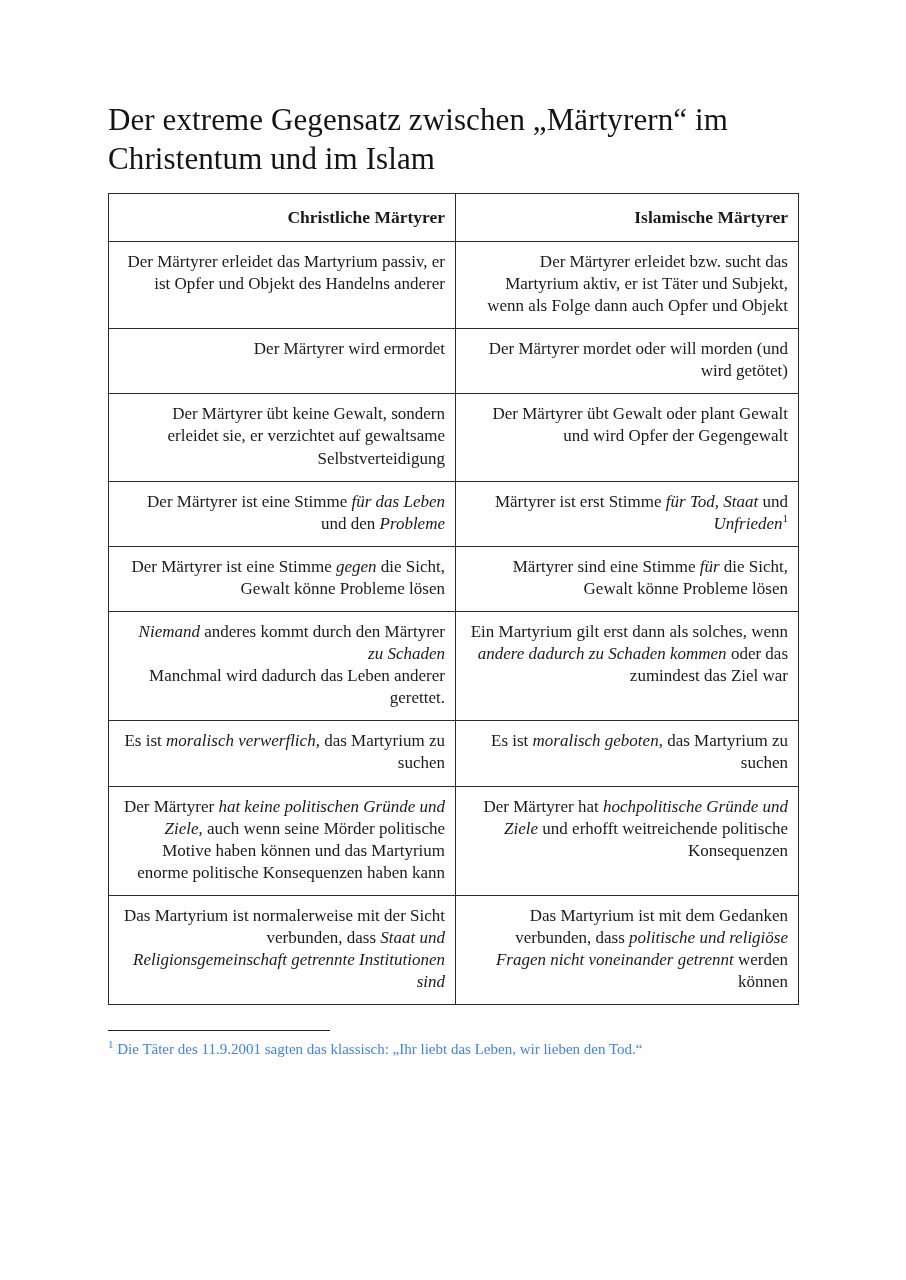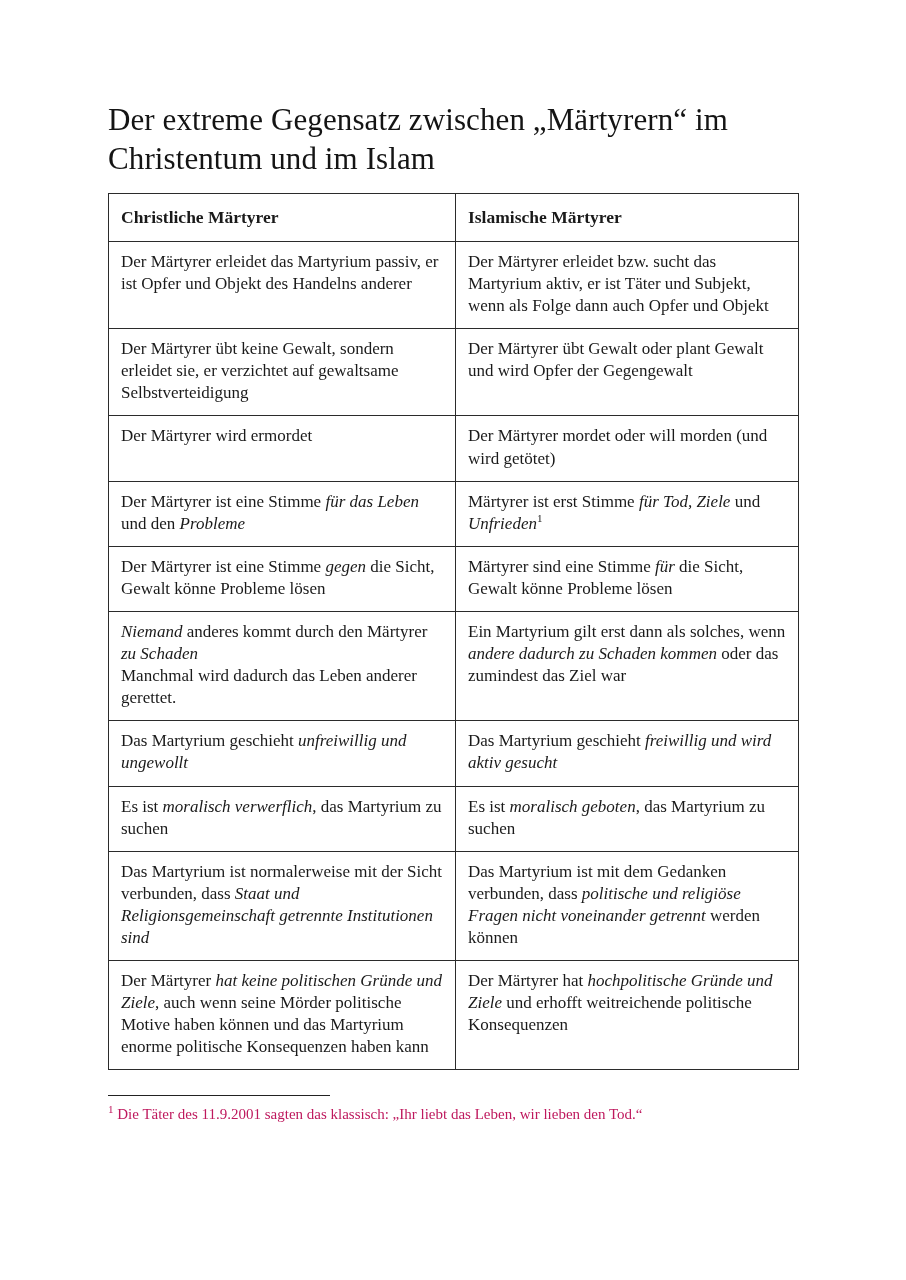--- a/index.html
+++ b/index.html
@@ -39,21 +39,21 @@
     table-layout: fixed;
     width: 690px;
     margin-top: 15px;
   }
   table.compare col.c-left  { width: 347px; }
   table.compare col.c-right { width: 343px; }
   table.compare th,
   table.compare td {
     border: 1px solid #2b2b2b;
     vertical-align: top;
-    text-align: left;
+    text-align: right;
     font-size: 17px;
     line-height: 1.3;
     padding: 9px 10px 11px 12px;
     font-weight: 400;
   }
   table.compare th {
     font-weight: 700;
     padding-top: 12px;
     padding-bottom: 12px;
     font-size: 17.5px;
@@ -70,21 +70,21 @@
   .footnote-rule {
     margin-top: 25px;
     width: 222px;
     height: 0;
     border-top: 1.5px solid #222222;
   }
   .footnote {
     margin-top: 8px;
     font-size: 15px;
     line-height: 1.35;
-    color: #be185d;
+    color: #3b82f6;
   }
 </style>
 </head>
 <body>
 
 <div class="page">
   <div class="content">
 
     <h1 class="doc-title">Der extreme Gegensatz zwischen „Märtyrern“ im Christentum und im Islam</h1>
 
@@ -99,54 +99,50 @@
           <th>Islamische Märtyrer</th>
         </tr>
       </thead>
       <tbody>
 
       <tr>
             <td><span>Der Märtyrer erleidet das Martyrium passiv, er ist Opfer und Objekt des Handelns anderer</span></td>
             <td><span>Der Märtyrer erleidet bzw. sucht das Martyrium aktiv, er ist Täter und Subjekt, wenn als Folge dann auch Opfer und Objekt</span></td>
           </tr>
           <tr>
+            <td><span>Der Märtyrer wird ermordet</span></td>
+            <td><span>Der Märtyrer mordet oder will morden (und wird getötet)</span></td>
+          </tr>
+          <tr>
             <td><span>Der Märtyrer übt keine Gewalt, sondern erleidet sie, er verzichtet auf gewaltsame Selbstverteidigung</span></td>
             <td><span>Der Märtyrer übt Gewalt oder plant Gewalt und wird Opfer der Gegengewalt</span></td>
           </tr>
           <tr>
-            <td><span>Der Märtyrer wird ermordet</span></td>
-            <td><span>Der Märtyrer mordet oder will morden (und wird getötet)</span></td>
-          </tr>
-          <tr>
             <td><span>Der Märtyrer ist eine Stimme </span><i>für das Leben</i><span> und den </span><i>Probleme</i></td>
-            <td><span>Märtyrer ist erst Stimme </span><i>für Tod, Ziele</i><span> und </span><i>Unfrieden</i><sup>1</sup></td>
+            <td><span>Märtyrer ist erst Stimme </span><i>für Tod, Staat</i><span> und </span><i>Unfrieden</i><sup>1</sup></td>
           </tr>
           <tr>
             <td><span>Der Märtyrer ist eine Stimme </span><i>gegen</i><span> die Sicht, Gewalt könne Probleme lösen</span></td>
             <td><span>Märtyrer sind eine Stimme </span><i>für</i><span> die Sicht, Gewalt könne Probleme lösen</span></td>
           </tr>
           <tr>
             <td><i>Niemand</i><span> anderes kommt durch den Märtyrer </span><i>zu Schaden</i><br><span>Manchmal wird dadurch das Leben anderer gerettet.</span></td>
             <td><span>Ein Martyrium gilt erst dann als solches, wenn </span><i>andere dadurch zu Schaden kommen</i><span> oder das zumindest das Ziel war</span></td>
           </tr>
           <tr>
-            <td><span>Das Martyrium geschieht </span><i>unfreiwillig und ungewollt</i></td>
-            <td><span>Das Martyrium geschieht </span><i>freiwillig und wird aktiv gesucht</i></td>
-          </tr>
-          <tr>
             <td><span>Es ist </span><i>moralisch verwerflich</i><span>, das Martyrium zu suchen</span></td>
             <td><span>Es ist </span><i>moralisch geboten</i><span>, das Martyrium zu suchen</span></td>
           </tr>
           <tr>
+            <td><span>Der Märtyrer </span><i>hat keine politischen Gründe und Ziele</i><span>, auch wenn seine Mörder politische Motive haben können und das Martyrium enorme politische Konsequenzen haben kann</span></td>
+            <td><span>Der Märtyrer hat </span><i>hochpolitische Gründe und Ziele</i><span> und erhofft weitreichende politische Konsequenzen</span></td>
+          </tr>
+          <tr>
             <td><span>Das Martyrium ist normalerweise mit der Sicht verbunden, dass </span><i>Staat und Religionsgemeinschaft getrennte Institutionen sind</i></td>
             <td><span>Das Martyrium ist mit dem Gedanken verbunden, dass </span><i>politische und religiöse Fragen nicht voneinander getrennt</i><span> werden können</span></td>
-          </tr>
-          <tr>
-            <td><span>Der Märtyrer </span><i>hat keine politischen Gründe und Ziele</i><span>, auch wenn seine Mörder politische Motive haben können und das Martyrium enorme politische Konsequenzen haben kann</span></td>
-            <td><span>Der Märtyrer hat </span><i>hochpolitische Gründe und Ziele</i><span> und erhofft weitreichende politische Konsequenzen</span></td>
           </tr>
         </tbody>
     </table>
 
     <div class="footnote-rule"></div>
 
     <p class="footnote"><sup>1</sup><span> Die Täter des 11.9.2001 sagten das klassisch: „Ihr liebt das Leben, wir lieben den Tod.“</span></p>
 
   </div>
 </div>

